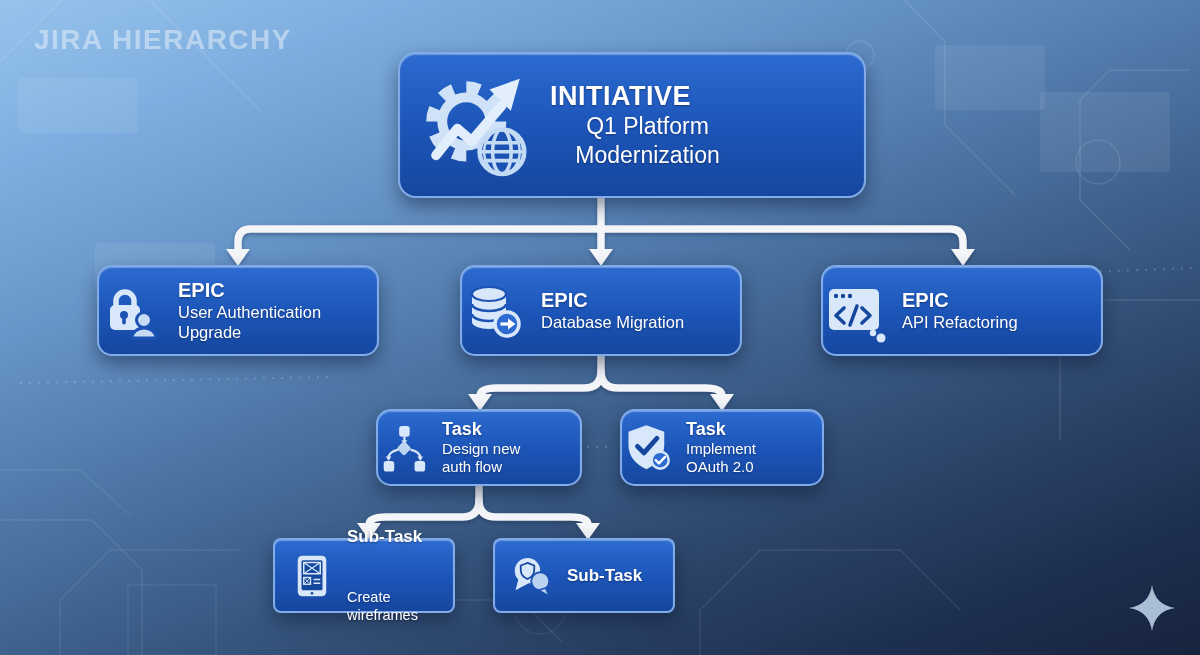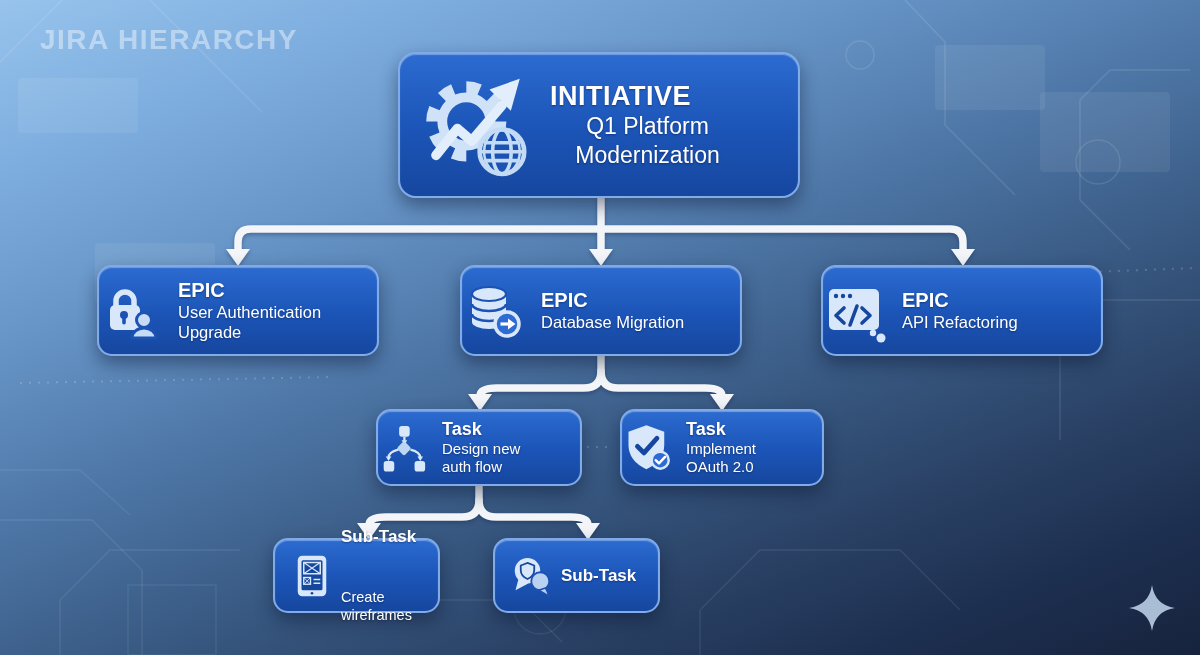--- a/index.html
+++ b/index.html
@@ -4,57 +4,57 @@
 <style>
   html,body{margin:0;padding:0;background:#0e1830;}
   .canvas{
     position:relative;width:1200px;height:655px;overflow:hidden;
     font-family:"Liberation Sans",sans-serif;
     background:linear-gradient(158deg,#97c3ec 0%,#7fafe0 14%,#6795c7 30%,#4e77a7 46%,#3b5d87 60%,#2b4367 75%,#1d2f50 88%,#17233d 100%);
   }
   svg{display:block;}
   .bg-circuit{position:absolute;left:0;top:0;}
   .watermark{
-    position:absolute;left:40px;top:24px;
+    position:absolute;left:34px;top:24px;
     font-size:28px;font-weight:700;letter-spacing:1.5px;
     color:rgba(255,255,255,0.42);
   }
   .connectors{
     position:absolute;left:0;top:0;pointer-events:none;
     filter:drop-shadow(0 2px 2px rgba(22,38,75,0.40));
   }
   .node{
     position:absolute;display:flex;align-items:center;box-sizing:border-box;
     background:linear-gradient(180deg,#2c6bd0 0%,#1c55b8 52%,#16479f 100%);
     border:2px solid rgba(133,176,235,0.95);
     border-radius:15px;
     box-shadow:0 8px 18px rgba(10,22,50,0.45), inset 0 1px 1px rgba(255,255,255,0.35);
     color:#fff;
   }
   .node .txt{display:flex;flex-direction:column;justify-content:center;}
   .node .label{font-weight:700;text-shadow:0 1px 2px rgba(8,20,55,0.45);}
   .node .title{font-weight:500;line-height:1.22;text-shadow:0 1px 2px rgba(8,20,55,0.45);}
   .node .icon{flex-shrink:0;}
 
-  .initiative{left:398px;top:52px;width:402px;height:146px;gap:16px;padding-left:20px;border-radius:18px;}
+  .initiative{left:398px;top:52px;width:468px;height:146px;gap:16px;padding-left:20px;border-radius:18px;}
   .initiative .icon{width:114px;height:114px;}
   .initiative .label{font-size:27px;letter-spacing:0.5px;}
   .initiative .title{font-size:23px;max-width:195px;text-align:center;}
 
   .epic{top:265px;width:282px;height:91px;gap:15px;}
   .epic .icon{width:64px;height:64px;}
   .epic .label{font-size:20px;}
   .epic .title{font-size:16.5px;max-width:180px;}
 
   .task{top:409px;width:206px;height:77px;gap:12px;}
   .task .icon{width:52px;height:52px;}
   .task .label{font-size:18px;}
   .task .title{font-size:15px;max-width:98px;}
 
-  .subtask{top:538px;width:167px;height:75px;gap:5px;padding-left:13px;}
+  .subtask{top:538px;width:182px;height:75px;gap:11px;padding-left:13px;border-radius:8px;}
   .subtask .icon{width:48px;height:48px;}
   .subtask .label{font-size:17px;}
   .subtask .title{font-size:14.5px;max-width:106px;margin-top:42px;}
 
   .sparkle{position:absolute;left:1128px;top:584px;}
 </style>
 </head>
 <body>
 
 <div class="canvas">

